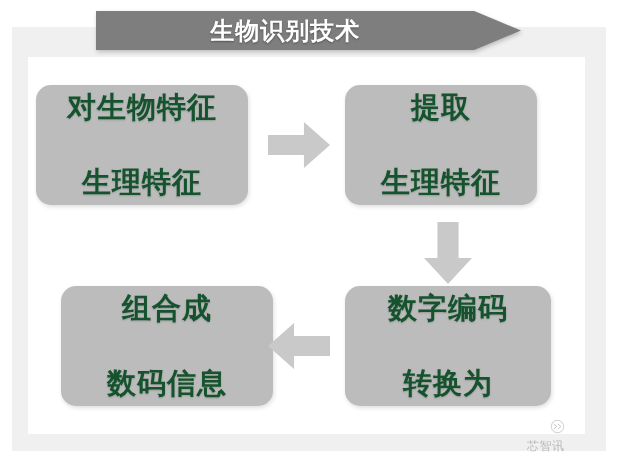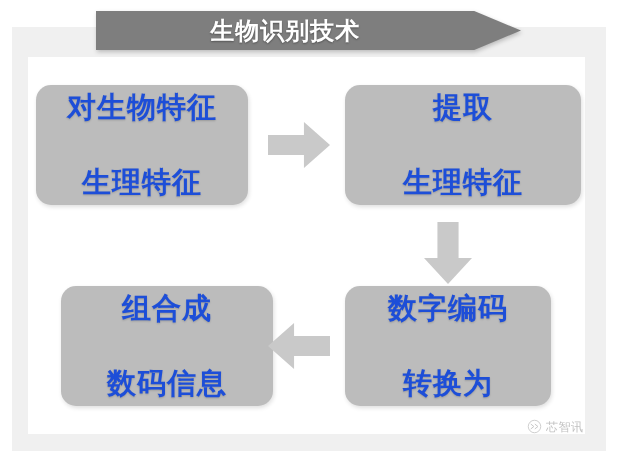--- a/index.html
+++ b/index.html
@@ -75,32 +75,32 @@
 
   
   .pbox {
     position: absolute;
     background: #bcbcbc;
     border-radius: 15px;
     display: flex;
     flex-direction: column;
     align-items: center;
     justify-content: center;
-    color: #1d4ed8;
+    color: #14532d;
     font-size: 29px;
     font-weight: bold;
     line-height: 1.22;
     letter-spacing: 1px;
     box-shadow: 1px 2px 4px rgba(0,0,0,0.13);
     text-shadow: 0 1px 2px rgba(0,0,0,0.18);
     white-space: nowrap;
     gap: 40px;
   }
   .pbox-1 { left: 36px;  top: 85px;  width: 212px; height: 120px; }
-  .pbox-2 { left: 345px; top: 85px;  width: 236px; height: 120px; }
+  .pbox-2 { left: 345px; top: 85px;  width: 192px; height: 120px; }
   .pbox-3 { left: 36px;  top: 286px; width: 212px; height: 120px; margin-left: 25px; }
   .pbox-4 { left: 345px; top: 286px; width: 206px; height: 120px; }
 
   .pbox-line { display: block; }
 
   
   .arrow {
     position: absolute;
     background: #c9c9c9;
     filter: drop-shadow(1px 1px 1px rgba(0,0,0,0.10));
@@ -129,23 +129,24 @@
     -webkit-clip-path: polygon(28% 0, 72% 0, 72% 58%, 100% 58%, 50% 100%, 0 58%, 28% 58%);
     clip-path: polygon(28% 0, 72% 0, 72% 58%, 100% 58%, 50% 100%, 0 58%, 28% 58%);
   }
 
   
   .watermark {
     position: absolute;
     left: 527px;
     top: 419px;
     display: flex;
-    align-items: flex-start;
+    align-items: flex-end;
     gap: 4px;
     opacity: 0.55;
+    flex-direction: column;
   }
   .watermark-logo {
     width: 15px;
     height: 15px;
     flex: none;
   }
   .watermark-text {
     font-size: 12px;
     color: #8e8e8e;
     letter-spacing: 0.5px;

